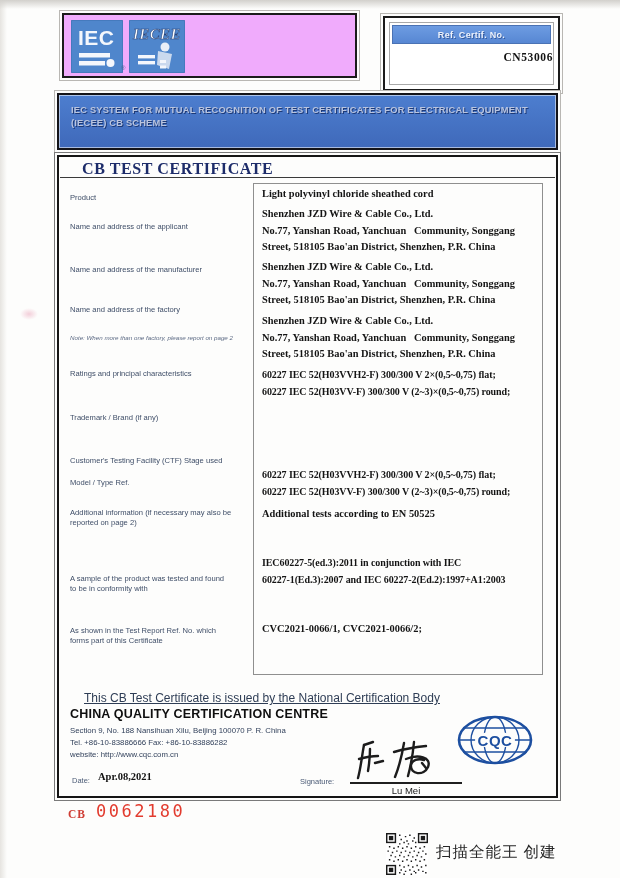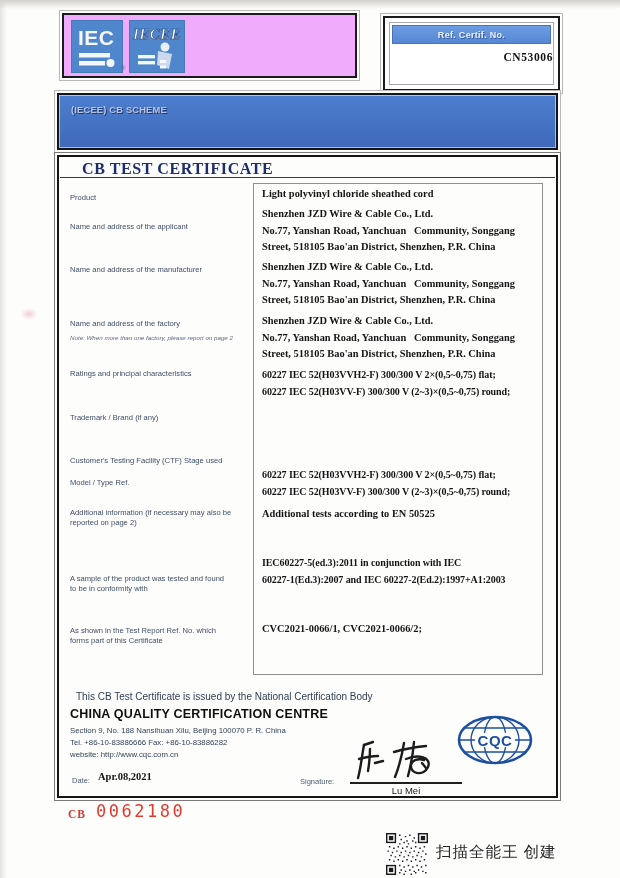--- a/index.html
+++ b/index.html
@@ -57,31 +57,31 @@
   .fnote { position:absolute; left:70px; width:185px; font-size:6.2px; font-style:italic; color:#5b6983; }
   .fvalue { position:absolute; left:262px; width:274px;
     font-family:"Liberation Serif", serif; font-size:10.4px; font-weight:700; color:#141414;
     line-height:16.5px; white-space:pre-wrap; }
   .fvalue.small { font-size:10px; letter-spacing:-0.1px; line-height:17px; }
 
   
   .lbl-product      { top:193px; }  .val-product      { top:186px; }
   .lbl-applicant    { top:222px; }  .val-applicant    { top:206px; }
   .lbl-manufacturer { top:265px; }  .val-manufacturer { top:259px; }
-  .lbl-factory      { top:319px; }  .note-factory     { top:334px; }  .val-factory { top:313px; }
+  .lbl-factory      { top:305px; }  .note-factory     { top:334px; }  .val-factory { top:313px; }
   .lbl-ratings      { top:369px; }  .val-ratings      { top:366px; }
   .lbl-trademark    { top:413px; }
   .lbl-ctf          { top:456px; }
   .lbl-model        { top:478px; }  .val-model        { top:466px; }
   .lbl-addinfo      { top:508px; }  .val-addinfo      { top:506px; }
   .lbl-conformity   { top:574px; }  .val-conformity   { top:554px; }
   .lbl-report       { top:626px; }  .val-report       { top:621px; }
 
   
-  .issued-statement { position:absolute; left:76px; top:691px; font-size:10px; color:#2e3d55; }
+  .issued-statement { position:absolute; left:84px; top:691px; font-size:12px; color:#2e3d55;text-decoration:underline; }
   .centre-name { position:absolute; left:70px; top:707px; font-size:12.5px; font-weight:700; color:#0e0e0e; letter-spacing:.2px; }
   .centre-line { position:absolute; left:70px; font-size:7.8px; color:#33425c; }
   .centre-address { top:726px; } .centre-telfax { top:738px; } .centre-website { top:750px; }
 
   .date-label { position:absolute; left:72px; top:776px; font-size:7.5px; color:#4b5b76; }
   .date-value { position:absolute; left:98px; top:771px; font-family:"Liberation Serif", serif;
     font-size:10.5px; font-weight:700; color:#121212; }
   .sig-label { position:absolute; left:300px; top:777px; font-size:7.5px; color:#4b5b76; }
   .sig-svg { position:absolute; left:342px; top:735px; }
   .sig-line { position:absolute; left:350px; top:782px; width:112px; border-top:2px solid #1f1f1f; }
@@ -128,20 +128,21 @@
   </div>
 
   <div class="ref-box">
     <div class="ref-inner">
       <div class="ref-head">Ref. Certif. No.</div>
       <div class="ref-num">CN53006</div>
     </div>
   </div>
 
   <div class="banner">
+    <div>IEC SYSTEM FOR MUTUAL RECOGNITION OF TEST CERTIFICATES FOR ELECTRICAL EQUIPMENT</div>
     <div>(IECEE) CB SCHEME</div>
   </div>
 
   <div class="cert-frame"></div>
   <div class="cert-title">CB TEST CERTIFICATE</div>
   <div class="title-divider"></div>
   <div class="values-panel"></div>
 
   <div class="flabel lbl-product">Product</div>
   <div class="flabel lbl-applicant">Name and address of the applicant</div>

